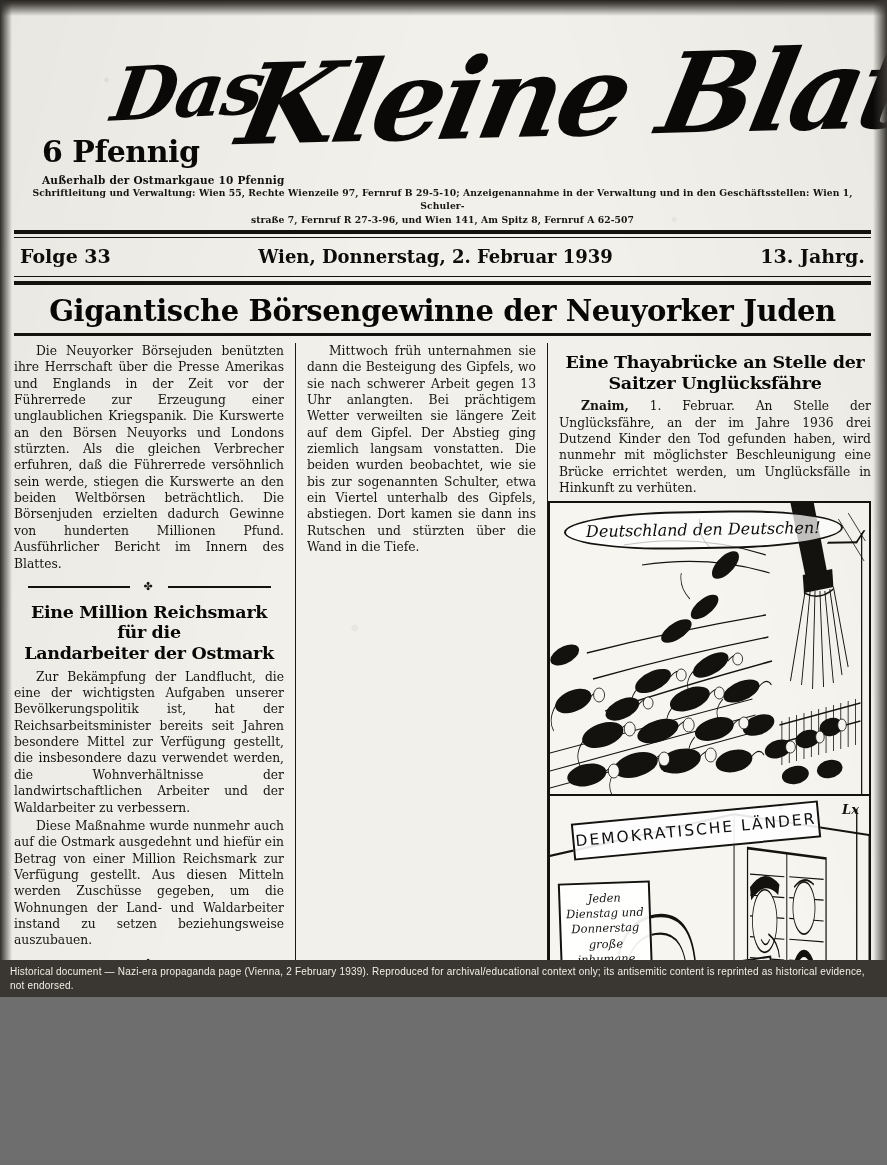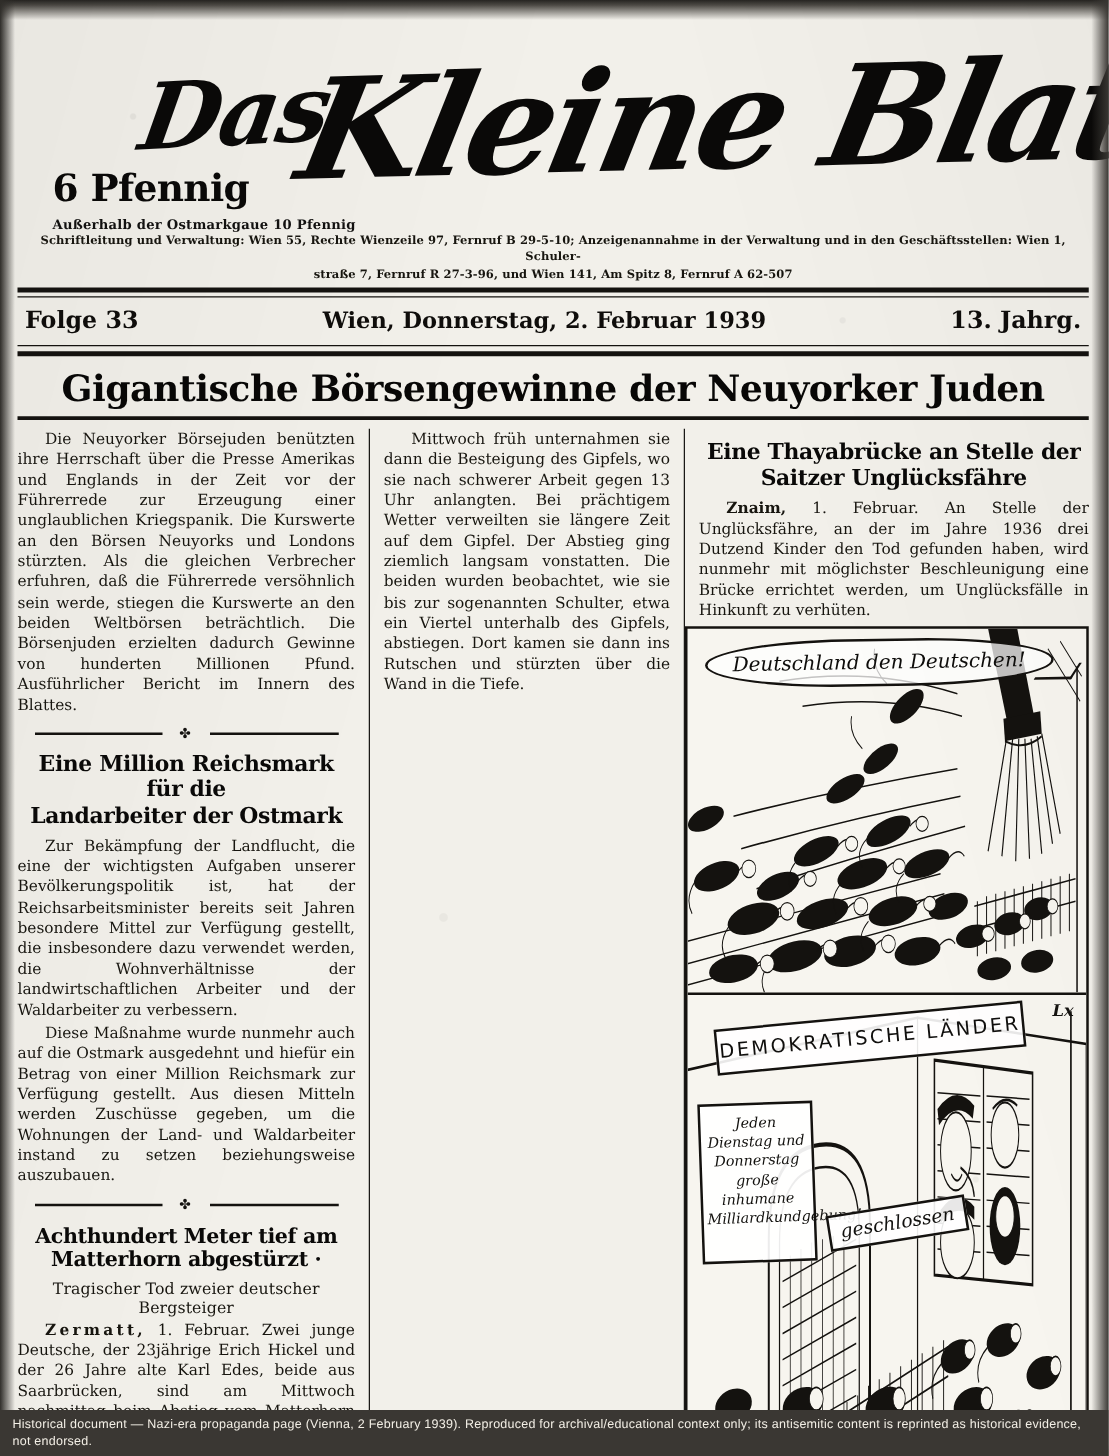--- a/index.html
+++ b/index.html
@@ -1,21 +1,21 @@
 <!DOCTYPE html>
 <html><head>
 <meta charset="utf-8">
 <title>Das Kleine Blatt — 2. Februar 1939</title>
 <style>
   html,body{margin:0;padding:0;background:#6e6e6e;}
   body{font-family:"DejaVu Serif",serif;}
 
   .page{
     position:relative;
-    width:887px;height:1165px;
+    width:887px;height:997px;
     margin:0 auto;
     background:#f2f0ea;
     overflow:hidden;
     box-sizing:border-box;
   }
   
   .page::before{
     content:"";position:absolute;inset:0;pointer-events:none;z-index:60;
     background:
       radial-gradient(circle at 12% 8%, rgba(0,0,0,.05) 0 2px, transparent 3px),

